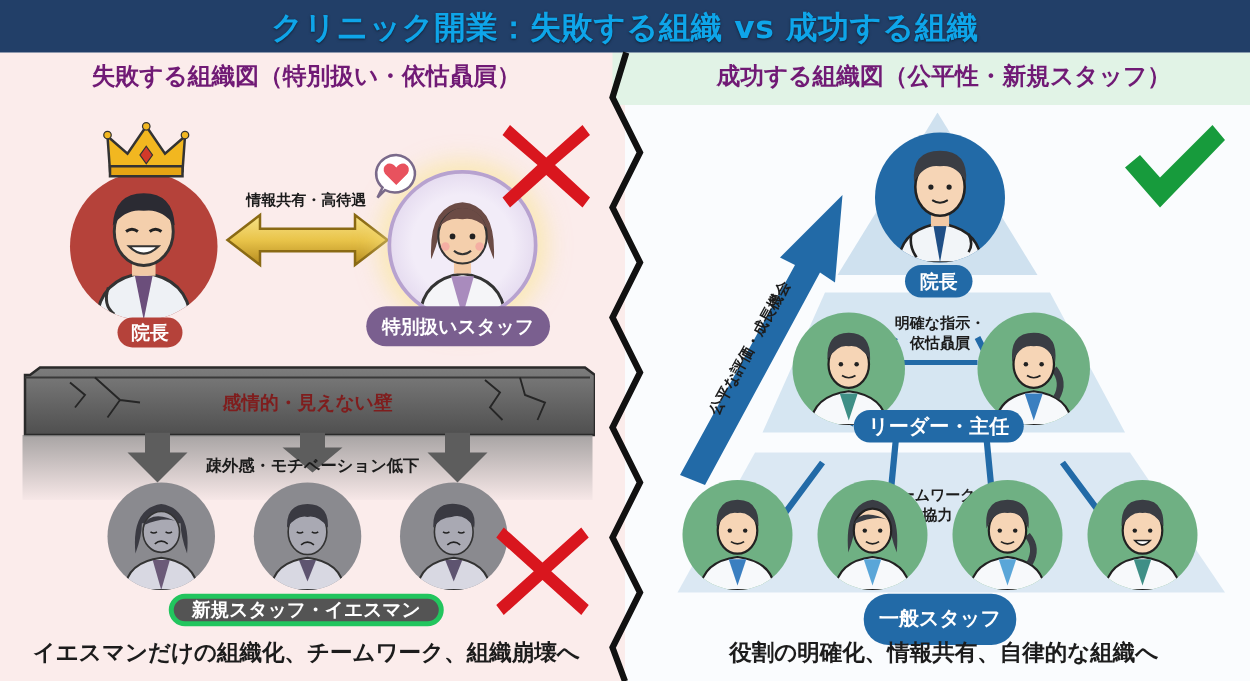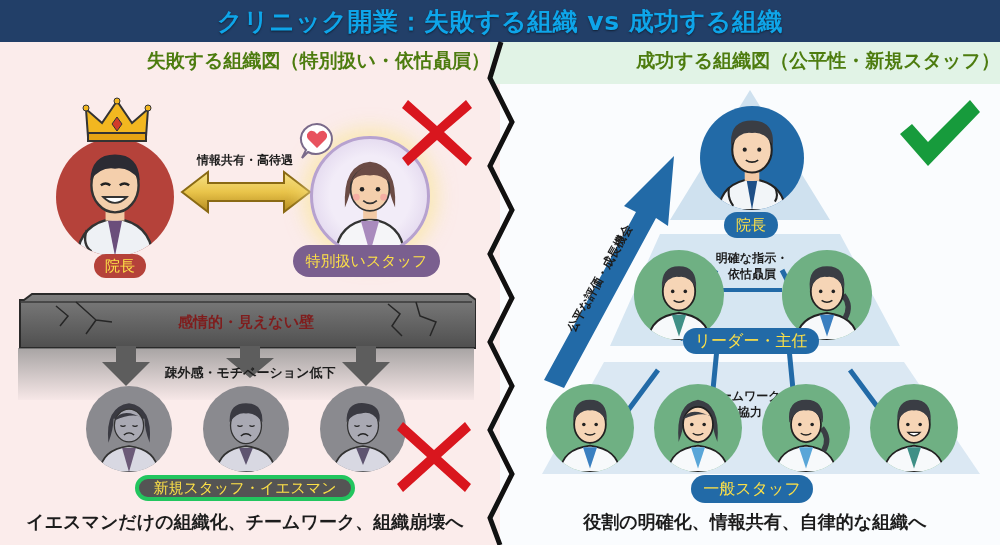--- a/index.html
+++ b/index.html
@@ -13,34 +13,34 @@
     text-shadow: 0 1px 2px rgba(0,0,0,0.5);
   }
 
   .left-panel { position: absolute; left: 0; top: 42px; width: 500px; height: 503px; background: #fbeceb; }
   .right-panel { position: absolute; left: 500px; top: 42px; width: 500px; height: 503px; background: #fafcfe; }
   .right-header-bg { position: absolute; left: 490px; top: 42px; width: 510px; height: 42px; background: #e1f3e6; }
 
   .divider { position: absolute; left: 0; top: 0; width: 1000px; height: 545px; pointer-events: none; }
 
   .panel-heading {
-    position: absolute; top: 48px; font-size: 19px; font-weight: bold; color: #4d7c0f;
-    text-align: right;
+    position: absolute; top: 48px; font-size: 19px; font-weight: bold; color: #701a75;
+    text-align: center;
   }
   .ph-left { left: 0; width: 490px; }
   .ph-right { left: 510px; width: 490px; }
 
   
   .avatar {
     position: absolute; border-radius: 50%; overflow: hidden;
   }
   .avatar svg { width: 100%; height: 100%; display: block; }
 
   .pill {
-    position: absolute; border-radius: 20px; color: #fde047; font-weight: normal;
+    position: absolute; border-radius: 20px; color: #ffffff; font-weight: bold;
     display: flex; align-items: center; justify-content: center;
   }
 
   .label { position: absolute; font-weight: bold; color: #1c1c1c; text-align: center; }
 
   .bottom-text { position: absolute; top: 510px; font-size: 18px; font-weight: bold; color: #1c1c1c; text-align: center; }
 </style>
 </head>
 <body>
 
@@ -280,19 +280,19 @@
   <svg viewBox="0 0 100 100">
     <path d="M16 100 Q18 74 50 70 Q82 74 84 100 Z" fill="#f7f9fb" stroke="#222" stroke-width="2"></path>
     <path d="M42 72 L50 96 L58 72 Z" fill="#3f8f86"></path>
     <ellipse cx="50" cy="46" rx="18" ry="21" fill="#f6d5b6" stroke="#222" stroke-width="2"></ellipse>
     <path d="M31 42 Q30 18 50 18 Q70 18 69 42 Q60 28 50 30 Q40 28 31 42 Z" fill="#3a3d44"></path>
     <circle cx="43" cy="46" r="2" fill="#222"></circle>
       <circle cx="57" cy="46" r="2" fill="#222"></circle>
     <path d="M43 55 Q50 63 57 55 Z" fill="#fff" stroke="#222" stroke-width="1.5"></path>
   </svg>
 </div>
-<div class="pill" style="left:691px; top:475px; width:122px; height:28px; background:#226aa7; font-size:16px;">一般スタッフ</div>
+<div class="pill" style="left:691px; top:475px; width:122px; height:41px; background:#226aa7; font-size:16px;">一般スタッフ</div>
 
 <svg style="position:absolute; left:898px; top:96px; width:84px; height:72px;" viewBox="0 0 84 72">
   <path d="M2 38 L14 28 L30 46 L72 4 L82 16 L30 70 Z" fill="#179b3c"></path>
 </svg>
 
 <div class="bottom-text" style="left:510px; width:490px;">役割の明確化、情報共有、自律的な組織へ</div>
 
 </body></html>

